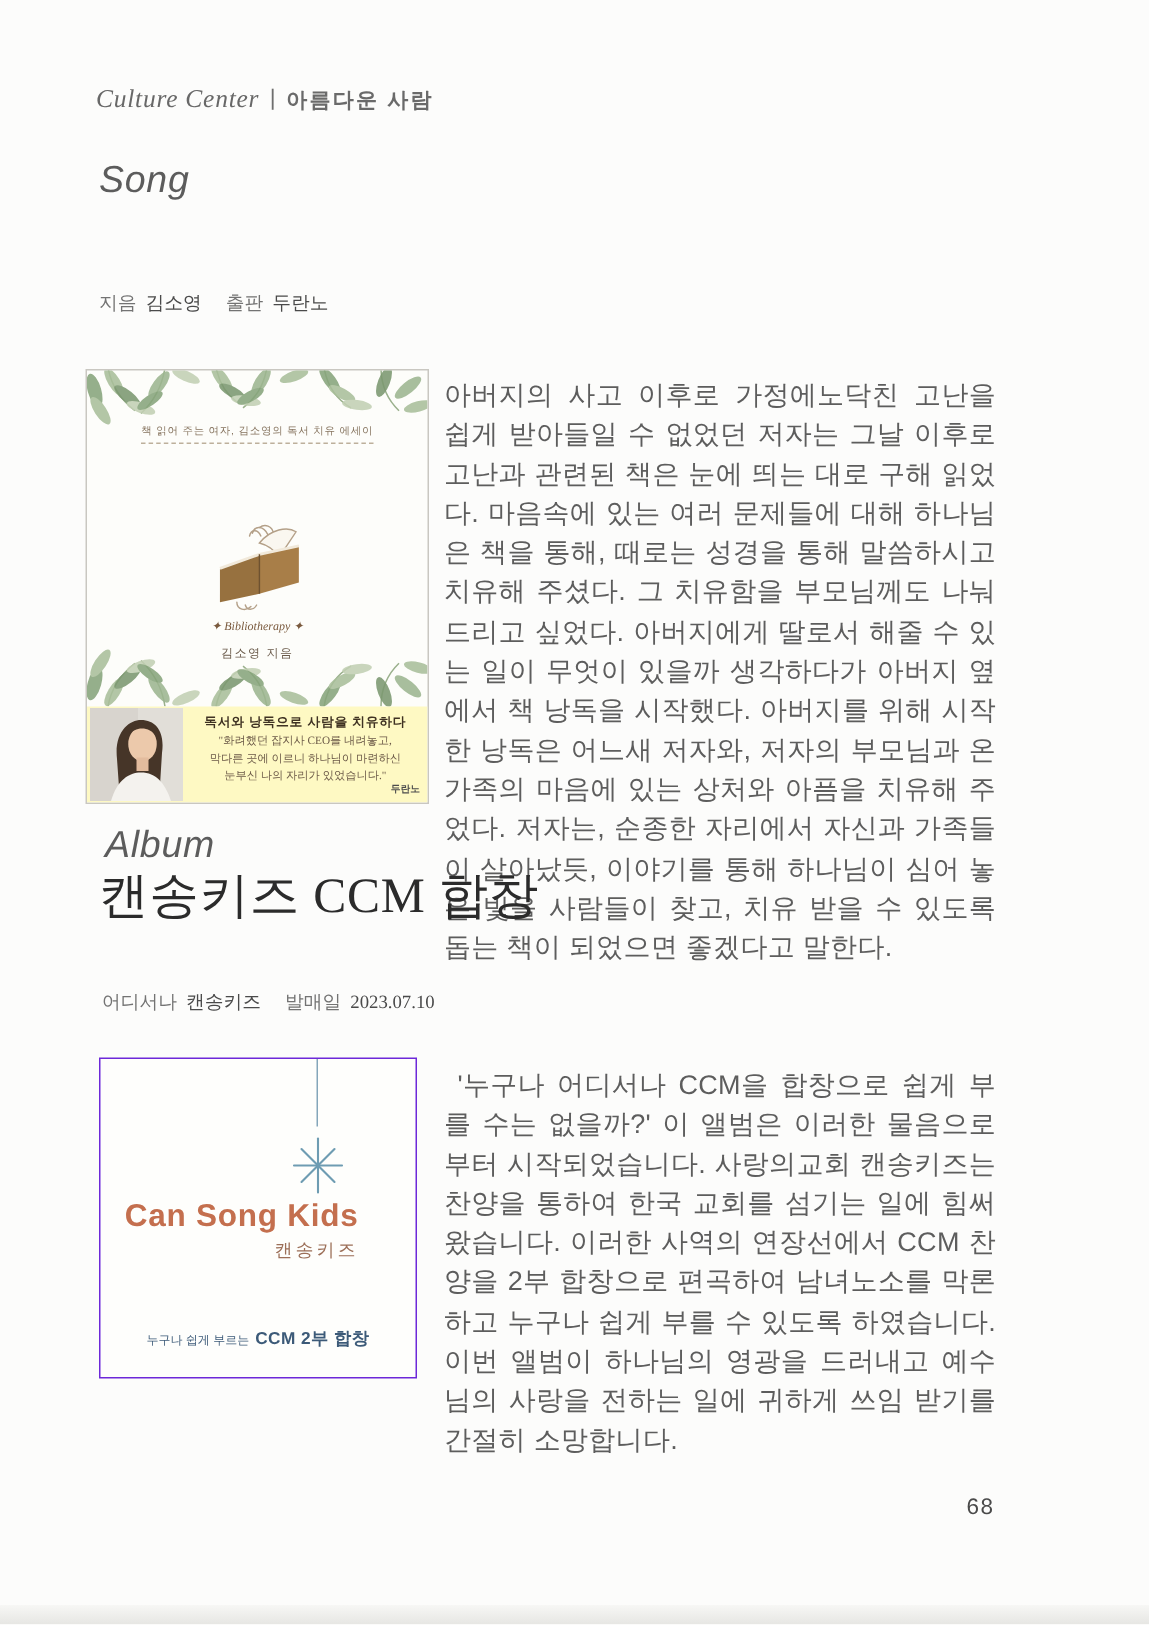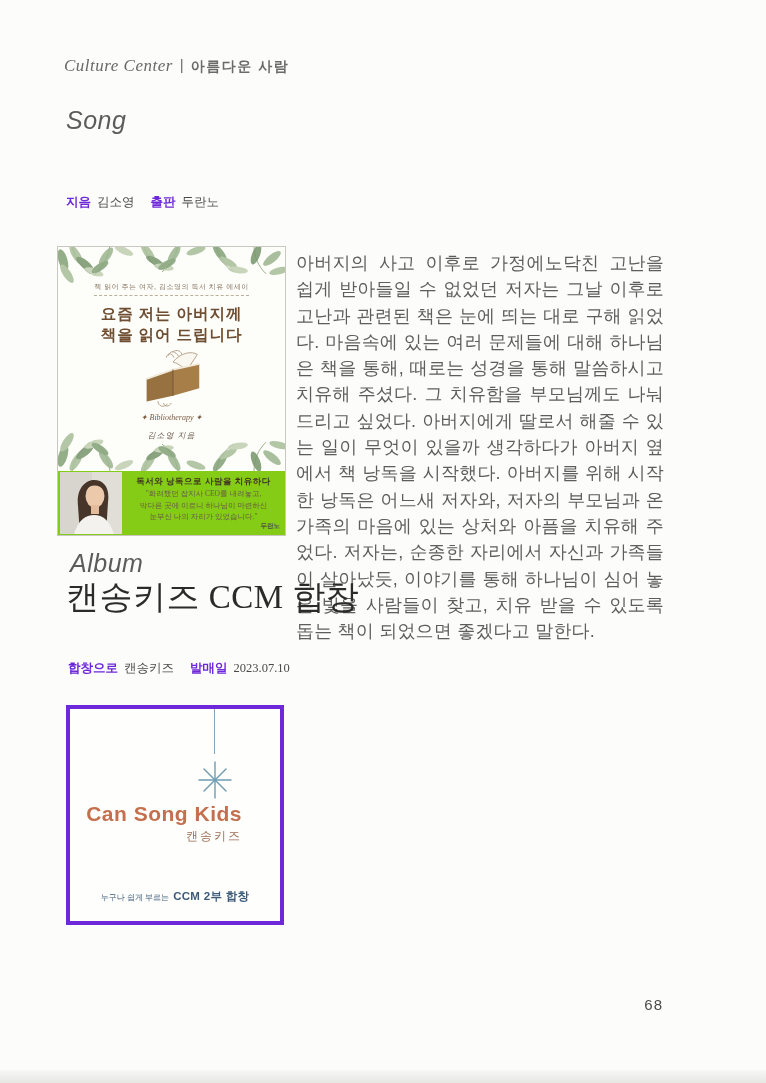--- a/index.html
+++ b/index.html
@@ -21,49 +21,49 @@
 
   
   .big-title{position:absolute;margin:0;font-family:"Liberation Serif","DejaVu Serif",serif;font-weight:500;color:#2b2b2b;font-size:33px;letter-spacing:.5px;white-space:nowrap;}
   .book-title{left:63px;top:138px;}
   .album-title{left:66px;top:575px;text-align:right;}
 
   
   .byline{position:absolute;font-size:12.5px;color:#444;white-space:nowrap;}
   .book-byline{left:66px;top:194px;}
   .album-byline{left:68px;top:660px;}
-  .byline .lbl{font-weight:700;color:#6d28d9;margin-right:6px;}
+  .byline .lbl{font-weight:400;color:#737373;margin-right:6px;}
   .byline .val{font-family:"Liberation Serif","DejaVu Serif",serif;color:#4a4a4a;margin-right:16px;}
 
   
   .body-text{position:absolute;margin:0;width:368px;font-size:18px;line-height:26.3px;color:#5d5d5d;text-align:justify;word-break:break-all;letter-spacing:.2px;}
   .book-body{left:296px;top:250px;}
   .album-body{left:296px;top:710px;text-indent:9px;}
 
   
   .book-cover{position:absolute;left:57px;top:246px;width:227px;height:288px;background:#fdfdfa;border:1px solid #c9c7c1;overflow:hidden;}
   .garland{position:absolute;left:0;width:100%;height:48px;}
   .garland.top{top:-2px;}
   .garland.bottom{bottom:64px;transform:scaleY(-1);}
   .cover-tagline{position:absolute;top:35px;left:0;right:0;text-align:center;font-size:7px;color:#86745f;letter-spacing:.5px;}
   .tag-rule{position:absolute;top:48px;left:36px;width:155px;border-top:1px dashed #bdb09b;}
   .cover-title{position:absolute;top:56px;left:0;right:0;text-align:center;font-family:"Liberation Serif","DejaVu Serif",serif;font-weight:700;font-size:15.5px;line-height:21px;color:#6e4d31;letter-spacing:1px;}
   .book-illust{position:absolute;top:100px;left:71px;width:86px;height:62px;}
   .cover-series{position:absolute;top:166px;left:0;right:0;text-align:center;font-family:"Liberation Serif","DejaVu Serif",serif;font-style:italic;font-size:8px;color:#7a5a3e;}
-  .cover-author{position:absolute;top:183px;left:0;right:0;text-align:center;font-size:8px;color:#6a5a4a;letter-spacing:1px;font-style:italic;}
-  .cover-band{position:absolute;left:0;right:0;bottom:0;height:64px;background:#84cc16;}
+  .cover-author{position:absolute;top:183px;left:0;right:0;text-align:center;font-size:8px;color:#6a5a4a;letter-spacing:1px;}
+  .cover-band{position:absolute;left:0;right:0;bottom:0;height:64px;background:#fef9c3;}
   .author-photo{position:absolute;left:2px;bottom:1px;width:62px;height:62px;}
   .band-text{position:absolute;left:68px;right:4px;top:5px;text-align:center;}
   .band-title{font-size:8.5px;font-weight:700;color:#3f3222;letter-spacing:.5px;}
   .band-quote{font-family:"Liberation Serif","DejaVu Serif",serif;font-size:7.5px;line-height:11.5px;color:#6b5947;}
   .band-quote:first-of-type{margin-top:4px;}
   .band-logo{position:absolute;right:5px;bottom:4px;font-size:6.5px;font-weight:700;color:#4c4c4c;}
 
   
-  .album-cover{position:absolute;left:66px;top:705px;width:210px;height:212px;background:#fefefc;border:4px solid #6d28d9;}
+  .album-cover{position:absolute;left:66px;top:705px;width:210px;height:212px;background:#fefefc;border:1px solid #6d28d9;}
   .hang-line{position:absolute;left:144px;top:0;width:1px;height:45px;background:#84a6ba;}
   .star{position:absolute;left:125px;top:51px;width:40px;height:40px;}
   .album-en{position:absolute;left:0;right:38px;top:93px;text-align:right;font-size:21px;font-weight:700;color:#c46f4e;letter-spacing:.5px;}
   .album-ko{position:absolute;right:38px;top:119px;font-family:"Liberation Serif","DejaVu Serif",serif;font-size:12px;color:#9c6f58;letter-spacing:2px;}
   .album-caption{position:absolute;left:0;right:0;bottom:17px;text-align:center;color:#3c5a78;white-space:nowrap;}
   .cap-small{font-size:8px;margin-right:4px;}
   .cap-bold{font-size:11.5px;font-weight:700;letter-spacing:.3px;}
 
   
   .page-number{position:absolute;left:57px;top:996px;width:606px;text-align:right;font-size:15px;color:#4a4a4a;letter-spacing:1px;}
@@ -112,24 +112,20 @@
         <ellipse cx="170" cy="18" rx="10" ry="3.6" fill="#a9bf9a" transform="rotate(30 170 18)"></ellipse>
         <ellipse cx="180" cy="26" rx="10" ry="3.4" fill="#c2d0b3" transform="rotate(8 180 26)"></ellipse>
         <ellipse cx="198" cy="10" rx="11" ry="4" fill="#7b9870" transform="rotate(-70 198 10)"></ellipse>
         <ellipse cx="214" cy="14" rx="11" ry="4" fill="#9db690" transform="rotate(-40 214 14)"></ellipse>
         <ellipse cx="221" cy="27" rx="10" ry="3.6" fill="#a9bf9a" transform="rotate(-15 221 27)"></ellipse>
       </g>
     </svg>
 
     <div class="cover-tagline">책 읽어 주는 여자, 김소영의 독서 치유 에세이</div>
     <div class="tag-rule"></div>
-    <div class="cover-title">
-      <div>요즘 저는 아버지께</div>
-      <div>책을 읽어 드립니다</div>
-    </div>
 
     <svg class="book-illust" viewBox="0 0 90 66">
       <g stroke="#b4a088" stroke-width="1" fill="none" stroke-linecap="round">
         <path d="M52,10 C49,4 43,3 41,9"></path>
         <path d="M47,11 C45,6 40,6 39,11"></path>
         <path d="M56,9 C55,4 50,2 46,5"></path>
       </g>
       <path d="M46,16 C54,6 66,4 72,8 L60,26 C56,20 50,17 46,16 Z" fill="#faf7f0" stroke="#b4a088" stroke-width="1"></path>
       <polygon points="18,34 46,24 46,52 18,58" fill="#97713f"></polygon>
       <polygon points="46,24 74,18 74,44 46,52" fill="#a87e48"></polygon>
@@ -195,36 +191,37 @@
       </div>
       <div class="band-logo">두란노</div>
     </div>
   </div>
 
   <p class="body-text book-body">아버지의 사고 이후로 가정에노닥친 고난을 쉽게 받아들일 수 없었던 저자는 그날 이후로 고난과 관련된 책은 눈에 띄는 대로 구해 읽었다. 마음속에 있는 여러 문제들에 대해 하나님은 책을 통해, 때로는 성경을 통해 말씀하시고 치유해 주셨다. 그 치유함을 부모님께도 나눠드리고 싶었다. 아버지에게 딸로서 해줄 수 있는 일이 무엇이 있을까 생각하다가 아버지 옆에서 책 낭독을 시작했다. 아버지를 위해 시작한 낭독은 어느새 저자와, 저자의 부모님과 온 가족의 마음에 있는 상처와 아픔을 치유해 주었다. 저자는, 순종한 자리에서 자신과 가족들이 살아났듯, 이야기를 통해 하나님이 심어 놓은 빛을 사람들이 찾고, 치유 받을 수 있도록 돕는 책이 되었으면 좋겠다고 말한다.</p>
 
   <div class="sec-heading album-heading">Album</div>
   <h2 class="big-title album-title">캔송키즈 CCM 합창</h2>
   <div class="byline album-byline">
-    <span class="lbl">합창으로</span><span class="val">캔송키즈</span><span class="lbl">발매일</span><span class="val">2023.07.10</span>
+    <span class="lbl">어디서나</span><span class="val">캔송키즈</span><span class="lbl">발매일</span><span class="val">2023.07.10</span>
   </div>
 
   <div class="album-cover">
     <div class="hang-line"></div>
     <svg class="star" viewBox="0 0 40 40">
       <g stroke="#6e9cb2" stroke-width="1.4" stroke-linecap="round">
         <line x1="20" y1="2" x2="20" y2="38"></line>
         <line x1="4" y1="20" x2="36" y2="20"></line>
         <line x1="9" y1="9" x2="31" y2="31"></line>
         <line x1="31" y1="9" x2="9" y2="31"></line>
       </g>
     </svg>
     <div class="album-en">Can Song Kids</div>
     <div class="album-ko">캔송키즈</div>
     <div class="album-caption">
       <span class="cap-small">누구나 쉽게 부르는</span><span class="cap-bold">CCM 2부 합창</span>
     </div>
   </div>
 
+  <p class="body-text album-body">'누구나 어디서나 CCM을 합창으로 쉽게 부를 수는 없을까?' 이 앨범은 이러한 물음으로부터 시작되었습니다. 사랑의교회 캔송키즈는 찬양을 통하여 한국 교회를 섬기는 일에 힘써왔습니다. 이러한 사역의 연장선에서 CCM 찬양을 2부 합창으로 편곡하여 남녀노소를 막론하고 누구나 쉽게 부를 수 있도록 하였습니다. 이번 앨범이 하나님의 영광을 드러내고 예수님의 사랑을 전하는 일에 귀하게 쓰임 받기를 간절히 소망합니다.</p>
 
   <div class="page-number">68</div>
   <div class="scan-edge"></div>
 </div>
 
 </body></html>

